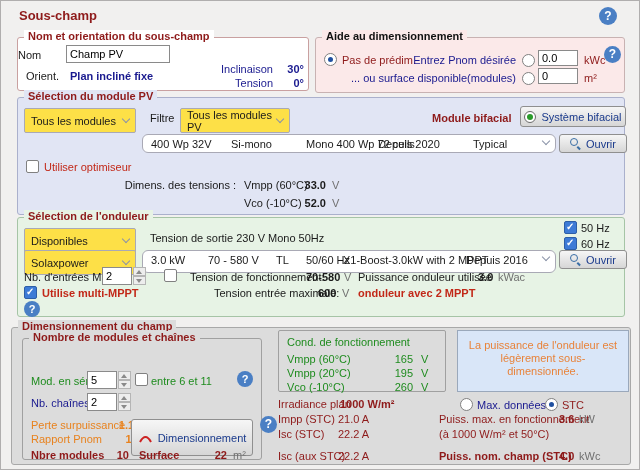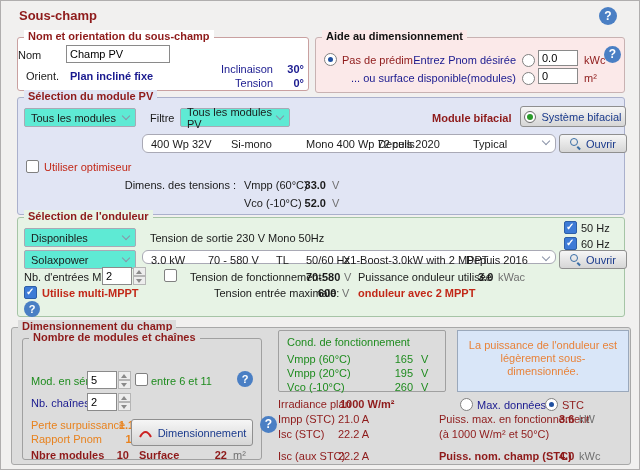--- a/index.html
+++ b/index.html
@@ -79,21 +79,21 @@
   
   #s-ond{left:16px;top:216px;width:608px;height:100px;background:#e7f3e5;border-color:#a6c4a6}
   #s-ond .legend{background:#e7f3e5;color:var(--maroon)}
   #s-ond .sel-disp{left:6px;top:10px;width:112px}
   #s-ond .l-sortie{left:132px;top:14px}
   #s-ond .cb-50{left:546px;top:3px}
   #s-ond .l-50{left:563px;top:4px}
   #s-ond .cb-60{left:546px;top:19px}
   #s-ond .l-60{left:563px;top:20px}
   #s-ond .sel-solax{left:6px;top:32px;width:112px}
-  #s-ond .combo-ond{left:124px;top:32px;width:414px;height:14px}
+  #s-ond .combo-ond{left:124px;top:32px;width:414px;height:23px}
   #s-ond .combo-ond .c1{left:8px}
   #s-ond .combo-ond .c2{left:65px}
   #s-ond .combo-ond .c3{left:133px}
   #s-ond .combo-ond .c4{left:163px}
   #s-ond .combo-ond .c5{left:200px}
   #s-ond .combo-ond .c6{left:323px}
   #s-ond .btn-ouv{left:541px;top:32px;width:68px;height:19px}
   #s-ond .l-mppt{left:6px;top:53px}
   #s-ond .spin-mppt{left:84px;top:49px}
   #s-ond .cb-x{left:146px;top:51px}
@@ -120,21 +120,21 @@
   #g-nb .spin-serie{left:64px;top:32px}
   #g-nb .cb-entre{left:112px;top:34px}
   #g-nb .l-entre{left:128px;top:36px}
   #g-nb .help{left:214px;top:32px;width:16px;height:16px;line-height:16px;font-size:11px}
   #g-nb .l-chaines{left:8px;top:58px}
   #g-nb .spin-chaines{left:64px;top:54px}
   #g-nb .l-perte{left:8px;top:80px}
   #g-nb .v-perte{left:80px;top:80px;width:44px}
   #g-nb .l-rapport{left:8px;top:94px}
   #g-nb .v-rapport{left:80px;top:94px;width:44px}
-  #g-nb .btn-dims{left:108px;top:80px;width:122px;height:27px}
+  #g-nb .btn-dims{left:108px;top:80px;width:122px;height:37px}
   #g-nb .l-nbre{left:8px;top:110px}
   #g-nb .v-nbre{left:76px;top:110px;width:30px}
   #g-nb .l-surface{left:116px;top:110px}
   #g-nb .v-surface{left:176px;top:110px;width:28px}
   #g-nb .u-surface{left:210px;top:110px}
   #s-champ .help2{left:248px;top:88px;width:17px;height:17px;line-height:17px}
 
   #cond{left:266px;top:2px;width:168px;height:62px;border:1px solid #a0a0a0;position:absolute;border-radius:2px}
   #cond .t{left:8px;top:5px}
   #cond .rl{left:8px} #cond .rv{left:100px;width:34px} #cond .ru{left:142px}
@@ -157,21 +157,21 @@
   #s-champ .l-stc{left:550px;top:71px}
   #s-champ .l-pmax{left:427px;top:85px}
   #s-champ .v-pmax{left:547px;top:85px}
   #s-champ .u-pmax{left:567px;top:85px}
   #s-champ .l-pnote{left:427px;top:100px}
   #s-champ .l-pnom2{left:427px;top:122px}
   #s-champ .v-pnom2{left:547px;top:122px}
   #s-champ .u-pnom2{left:567px;top:122px}
 
   
-  .select{position:absolute;height:19px;background:#5eead4;border:1px solid #a9a9b5;border-radius:2px;
+  .select{position:absolute;height:25px;background:#fde047;border:1px solid #a9a9b5;border-radius:2px;
           display:flex;align-items:center;justify-content:space-between;padding:0 6px;cursor:default}
   .chev{width:6px;height:6px;border-right:1px solid #8a93a8;border-bottom:1px solid #8a93a8;
         transform:rotate(45deg);margin-top:-3px;flex:none}
   .combo{position:absolute;background:#fff;border:1px solid #a9a9b5;border-radius:6px}
   .combo span{position:absolute;top:3px}
   .combo .chev{position:absolute;right:6px;top:6px}
   .btn{position:absolute;background:linear-gradient(#f6f6f6,#d6d6d6);border:1px solid #8f8f8f;border-radius:3px;
        display:flex;align-items:center;justify-content:center;gap:5px;color:#1a3a8c;cursor:pointer}
   .ti{position:absolute;background:#fff;border:1px solid #8a8a8a;font:11px "Liberation Sans",sans-serif;padding:0 3px}
   .cb{position:absolute;width:13px;height:13px;background:#fff;border:1px solid #808080;border-radius:2px;cursor:pointer}

